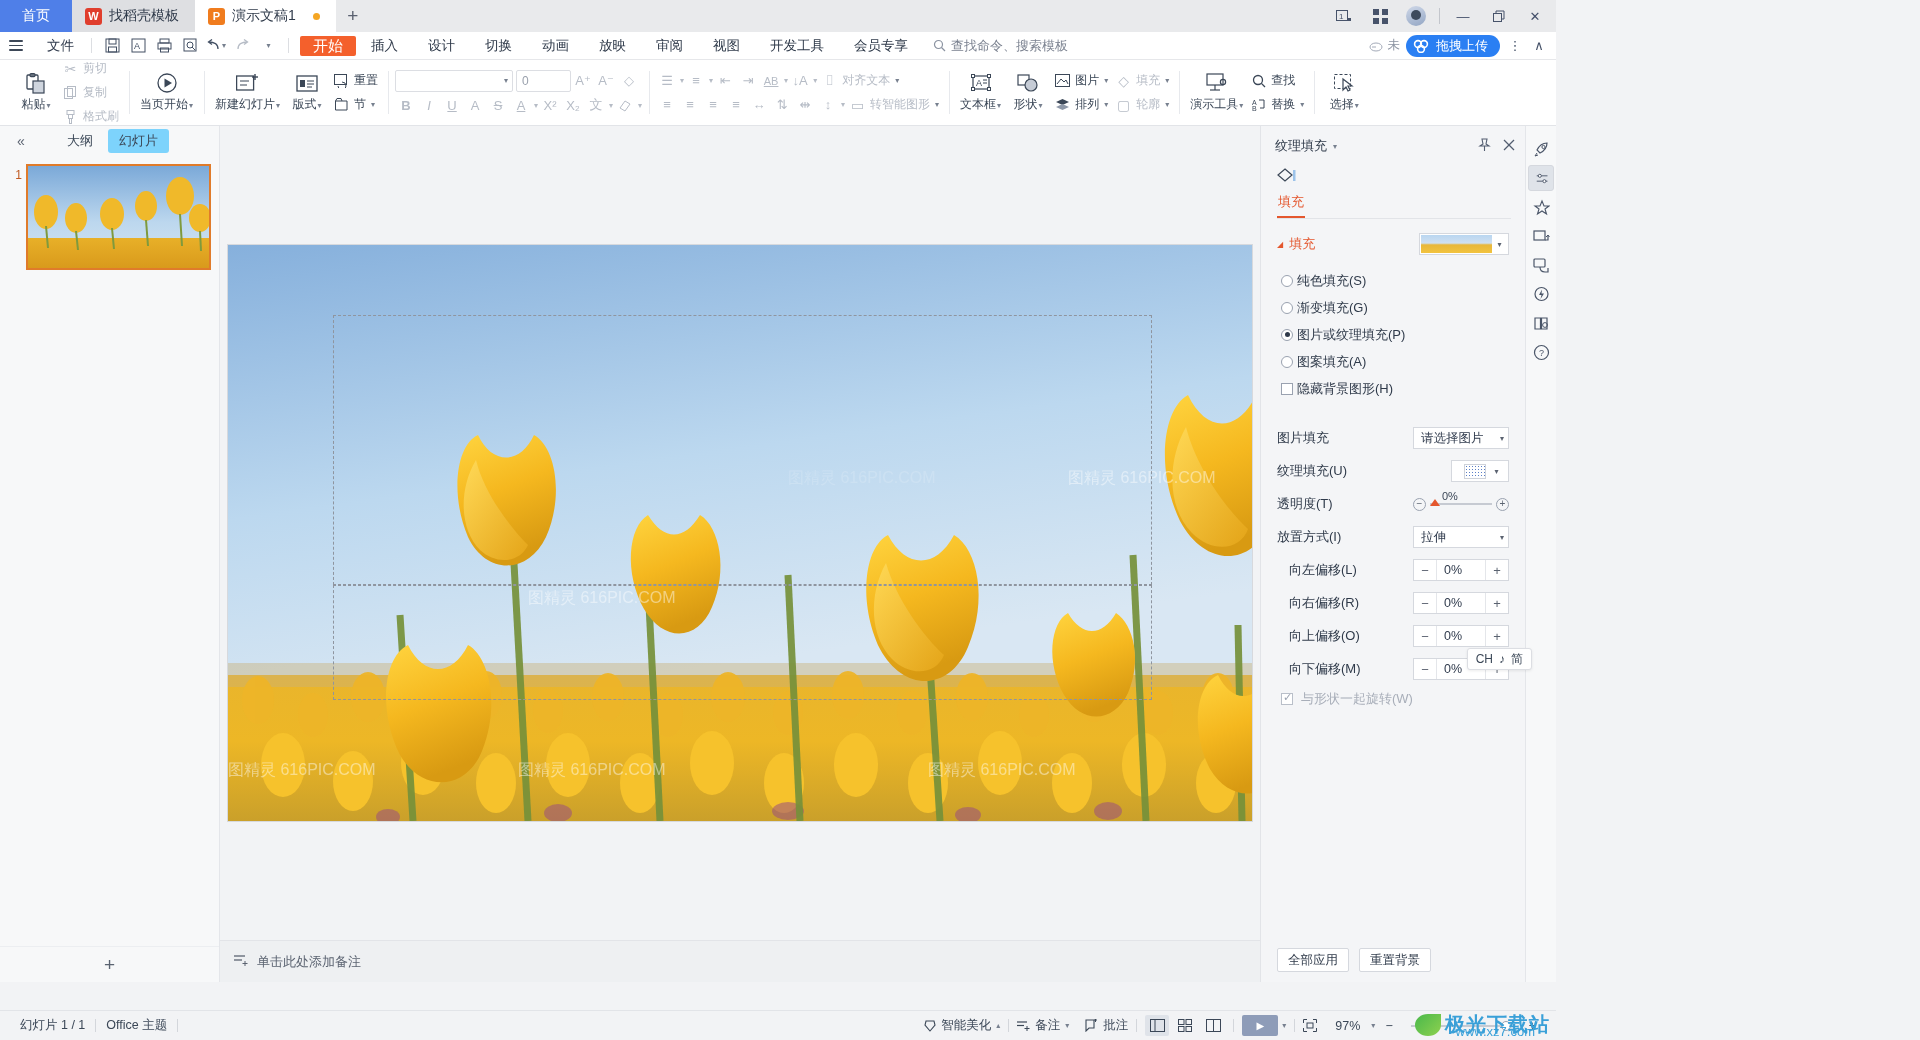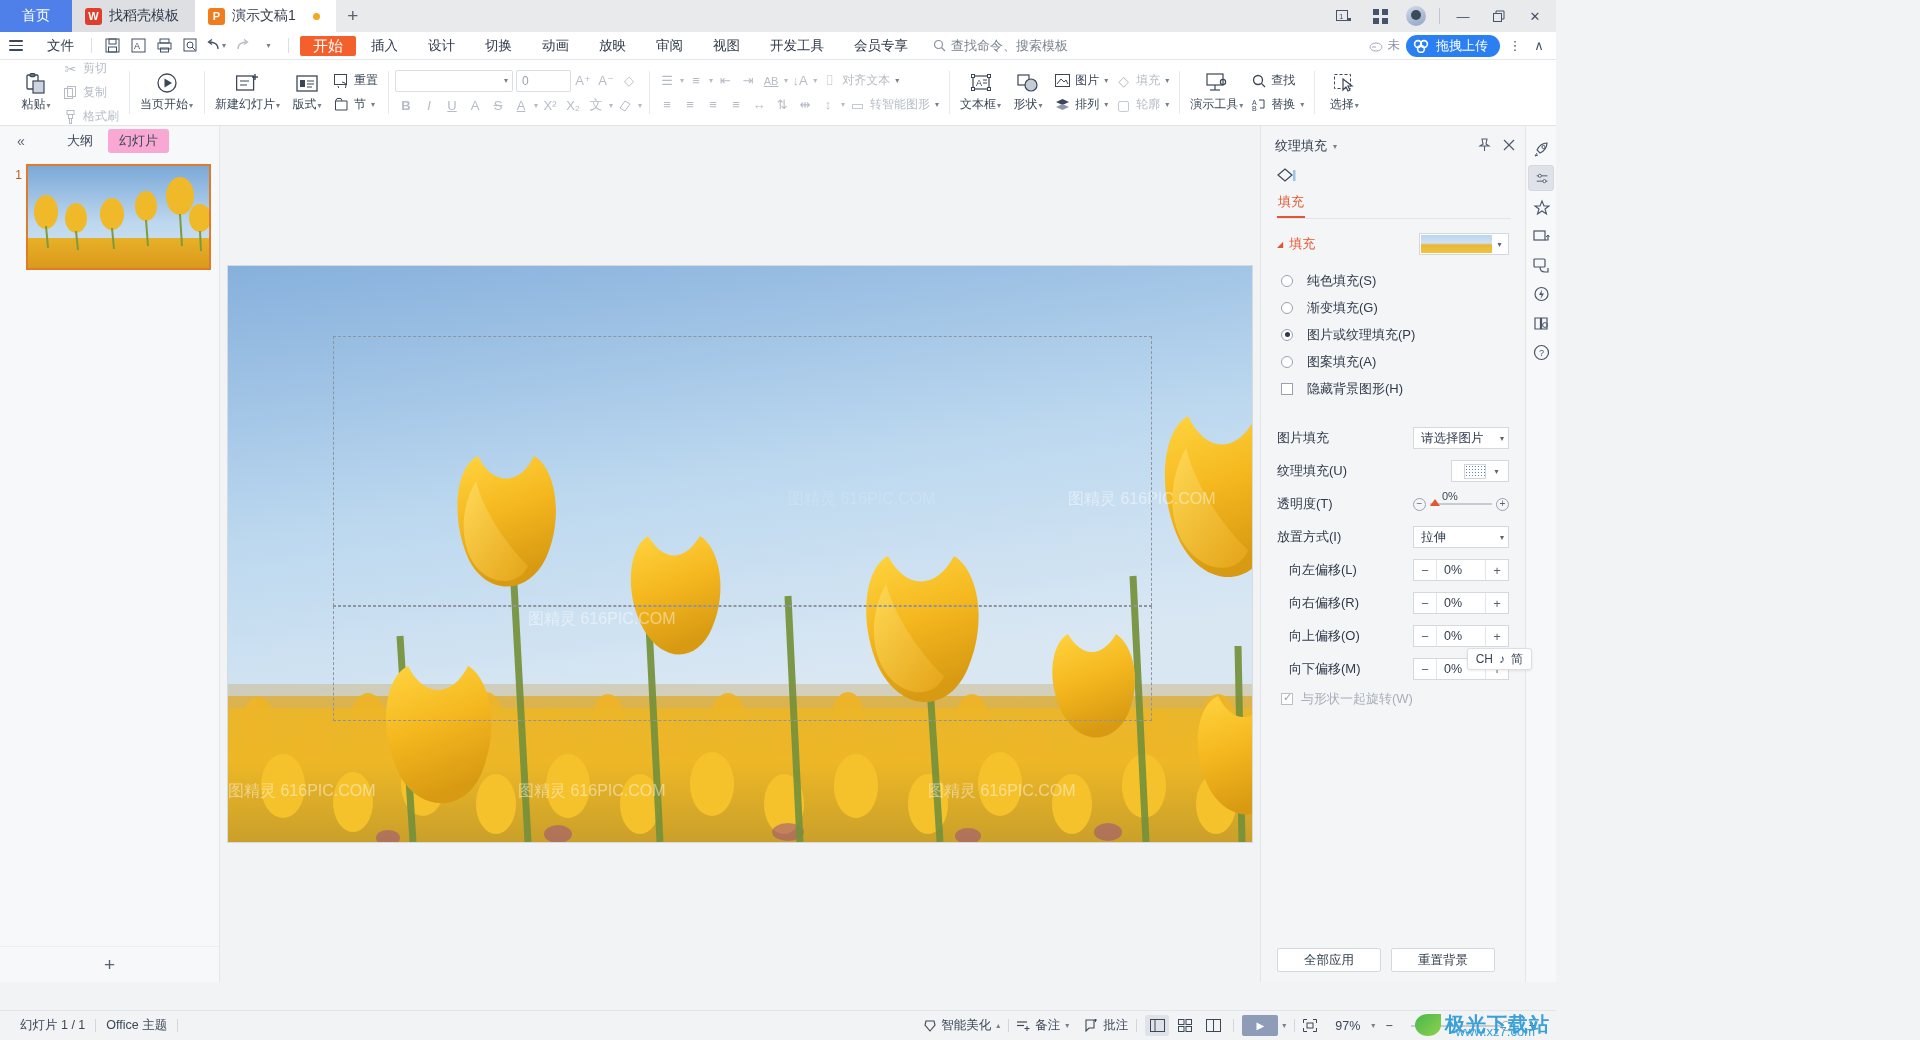--- a/index.html
+++ b/index.html
@@ -75,21 +75,21 @@
 
   
   .main { flex:1; display:flex; min-height:0; }
 
   
   .slidepanel { width:220px; background:#f7f8f9; display:flex; flex-direction:column; border-right:1px solid #e4e6ea; }
   .sp-head { height:30px; display:flex; align-items:center; padding:0 8px; gap:0; }
   .collapse { color:#5b6personally; color:#5b6371; font-size:14px; width:26px; text-align:center; }
   .sp-tabs { display:flex; gap:4px; margin-left:22px; }
   .sp-tab { font-size:13px; padding:3px 11px; border-radius:3px; color:#3b4757; }
-  .sp-tab.active { background:#f9a8d4; }
+  .sp-tab.active { background:#7dd3fc; }
   .thumbwrap { display:flex; padding:8px 8px 0 6px; gap:4px; }
   .thumb-no { width:16px; text-align:right; font-size:12px; color:#c05a22; padding-top:4px; }
   .thumb { width:186px; height:106px; border:2px solid #e07b2a; overflow:hidden; position:relative; background:#9cc3e8; }
   .sp-bottom { margin-top:auto; height:36px; display:flex; align-items:center; justify-content:center; font-size:19px; color:#5a6personally; color:#5a6personal; color:#5a6371; border-top:1px solid #eceef1; }
 
   
   .editor { flex:1; background:#f2f3f5; display:flex; flex-direction:column; min-width:0; position:relative; }
   .canvas-area { flex:1; display:flex; align-items:center; justify-content:center; position:relative; }
   .slide {
     width:1024px; height:576px; position:relative; overflow:hidden;
@@ -118,21 +118,21 @@
   .pp-tabicon { font-size:17px; color:#3b4757; height:24px; display:flex; align-items:center; }
   .pp-tablabel { font-size:13px; color:#e4572e; padding:4px 1px 5px 1px; display:inline-block; border-bottom:2px solid #e4572e; }
   .pp-divider { height:1px; background:#e2e4e8; margin:0 14px 0 16px; }
   .pp-body { padding:14px 16px 0 16px; flex:1; overflow:hidden; }
   .sec-head { display:flex; align-items:center; justify-content:space-between; margin-bottom:12px; }
   .sec-title { font-size:13px; color:#e4572e; display:flex; align-items:center; gap:6px; }
   .tri { font-size:8px; }
   .preview-sw { width:90px; height:22px; border:1px solid #d5d8de; background:#fff; display:flex; align-items:center; padding:1px; }
   .preview-img { flex:1; height:100%; background:linear-gradient(180deg,#b9d6f0 0%,#cfe0f2 45%,#e8b73b 55%,#f2c33f 100%); }
   .sw-caret { width:15px; text-align:center; font-size:8px; color:#5b6371; }
-  .radio-row { display:flex; align-items:center; gap:14px; height:27px; padding-left:4px; font-size:13px; color:#2f3a4a; }
+  .radio-row { display:flex; align-items:center; gap:4px; height:27px; padding-left:4px; font-size:13px; color:#2f3a4a; }
   .rd { width:12px; height:12px; border:1px solid #9aa2b0; border-radius:50%; background:#fff; flex:0 0 12px; position:relative; }
   .rd.on::after { content:""; position:absolute; left:2.5px; top:2.5px; width:5px; height:5px; border-radius:50%; background:#2f3a4a; }
   .cb { width:12px; height:12px; border:1px solid #9aa2b0; background:#fff; flex:0 0 12px; position:relative; }
   .cb.on { border-color:#b9bfc9; }
   .cb.on::after { content:"✓"; position:absolute; left:1px; top:-3px; font-size:11px; color:#9aa2b0; }
   .fld-row { display:flex; align-items:center; height:24px; margin-top:0; margin-bottom:9px; }
   .fld-lb { font-size:13px; color:#2f3a4a; flex:1; }
   .fld-lb.indent { padding-left:12px; }
   .sel { width:96px; height:22px; border:1px solid #d5d8de; background:#fff; display:flex; align-items:center; padding:0 4px 0 7px; font-size:12.5px; }
   .sel .v { flex:1; white-space:nowrap; overflow:hidden; }
@@ -143,21 +143,21 @@
   .slider-wrap { width:96px; display:flex; align-items:center; gap:4px; position:relative; }
   .sl-minus, .sl-plus { width:13px; height:13px; border:1px solid #9aa2b0; border-radius:50%; color:#5b6371; font-size:10px; display:flex; align-items:center; justify-content:center; flex:0 0 13px; line-height:1; }
   .sl-track { flex:1; height:2px; background:#c6cad2; position:relative; }
   .sl-val { position:absolute; left:12px; top:-13px; font-size:11px; color:#3b4757; }
   .sl-thumb { position:absolute; left:0; top:-4px; width:0; height:0; border-left:5px solid transparent; border-right:5px solid transparent; border-bottom:7px solid #e4572e; }
   .step { width:96px; height:22px; border:1px solid #d5d8de; background:#fff; display:flex; align-items:center; }
   .step .b { width:22px; text-align:center; color:#5b6371; font-size:13px; }
   .step .v { flex:1; border-left:1px solid #e4e6ea; border-right:1px solid #e4e6ea; padding-left:7px; font-size:12.5px; height:100%; display:flex; align-items:center; }
   .chk-row { display:flex; align-items:center; gap:8px; margin-top:6px; padding-left:4px; font-size:13px; color:#a8aeb9; }
   .pp-foot { height:44px; display:flex; align-items:center; gap:10px; padding:0 16px; }
-  .btn { height:24px; border:1px solid #d5d8de; background:#fff; border-radius:2px; padding:0 26px; font-size:12.5px; color:#2f3a4a; display:flex; align-items:center; }
+  .btn { height:24px; border:1px solid #d5d8de; background:#fff; border-radius:2px; padding:0 10px; font-size:12.5px; color:#2f3a4a; display:flex; align-items:center; }
 
   
   .rail { width:31px; background:#f7f8f9; border-left:1px solid #e4e6ea; display:flex; flex-direction:column; align-items:center; padding-top:10px; gap:3px; }
   .rail-ic { width:26px; height:26px; display:flex; align-items:center; justify-content:center; color:#4a5568; font-size:14px; border-radius:3px; }
   .rail-ic.sel { background:#dfe3e9; }
 
   
   .status { height:30px; background:#f2f3f5; border-top:1px solid #e2e4e8; display:flex; align-items:center; padding:0 10px; flex:0 0 30px; font-size:12.5px; color:#3b4757; gap:0;margin-top:28px; }
   .st-item { padding:0 10px; white-space:nowrap; }
   .st-sep { width:1px; height:13px; background:#d3d6db; }
@@ -790,20 +790,31 @@
               <text x="700" y="530">图精灵 616PIC.COM</text>
               <text x="0" y="530">图精灵 616PIC.COM</text>
               <text x="560" y="238" opacity="0.35">图精灵 616PIC.COM</text>
             </g>
           </svg>
 
           <div class="ph ph-title"></div>
           <div class="ph ph-sub"></div>
         </div>
       </div>
+      <div class="notes">
+        <span>
+          <svg width="15" height="14" viewBox="0 0 15 14">
+              <line x1="0" y1="3" x2="11" y2="3" stroke="#5b6371" stroke-width="1.3"></line>
+              <line x1="0" y1="7" x2="8" y2="7" stroke="#5b6371" stroke-width="1.3"></line>
+              <line x1="11" y1="8" x2="11" y2="13" stroke="#5b6371"></line>
+              <line x1="8.5" y1="10.5" x2="13.5" y2="10.5" stroke="#5b6371"></line>
+            </svg>
+        </span>
+        <span>单击此处添加备注</span>
+      </div>
     </div>
 
     <div class="props">
       <div class="pp-head">
         <span class="pp-title">纹理填充</span>
         <span class="caret">▾</span>
         <span class="pp-head-right">
           <span>
             <svg width="13" height="14" viewBox="0 0 13 14">
                 <path d="M4 1 L9 1 L8 6 L11 8 L2 8 L5 6 Z" fill="none" stroke="#525d70" stroke-width="1.1"></path>

